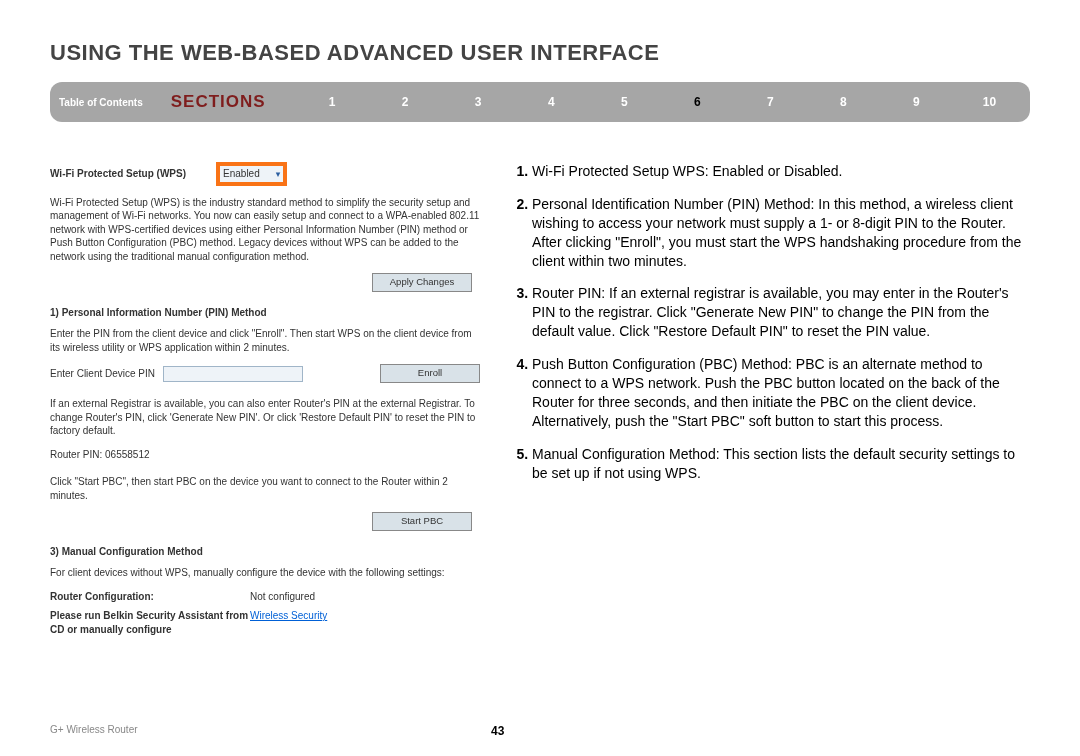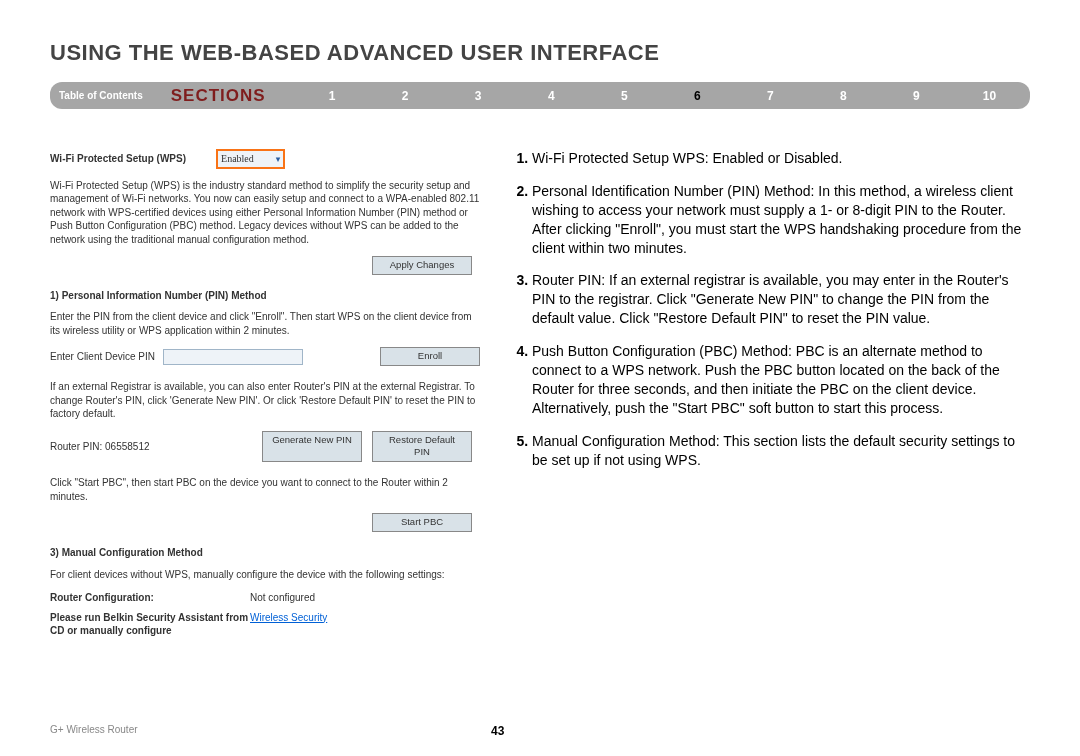--- a/index.html
+++ b/index.html
@@ -17,21 +17,21 @@
   .main-title {
     font-weight: bold;
     font-size: 22px;
     letter-spacing: 0.5px;
     color: #444;
     margin-bottom: 16px;
     text-transform: uppercase;
   }
   .nav-bar {
     background: #a6a6a6;
-    height: 27px;
+    height: 40px;
     display: flex;
     align-items: center;
     padding: 0 4px;
     margin-bottom: 40px;
     border-radius: 12px;
   }
   .toc {
     font-size: 10px;
     font-weight: bold;
     color: #fff;
@@ -79,28 +79,27 @@
     color: #333;
     line-height: 1.35;
   }
   .panel .row {
     display: flex;
     align-items: center;
     margin-bottom: 10px;
   }
   .panel .label-bold { font-weight: bold; margin-right: 30px; }
   .select {
-    border: 2px solid #f97316;
+    border: 4px solid #f97316;
     background: #eef3f8;
     font-size: 10px;
     padding: 1px 3px;
     display: inline-flex;
     align-items: center;
-    gap: 22px;
-    font-family: Liberation Serif, serif;
+    gap: 16px;
   }
   .select .caret { color: #2b5ea0; font-size: 9px; }
   .panel p { margin: 0 0 10px 0; }
   .btn-row { text-align: right; margin: 6px 8px 14px 0; }
   .btn {
     background: #d9e2e8;
     border: 1px solid #888;
     font-size: 9.5px;
     padding: 2px 8px;
     min-width: 100px;
@@ -198,24 +197,20 @@
         </div>
 
         <p>If an external Registrar is available, you can also enter Router's PIN at the external Registrar. To change Router's PIN, click 'Generate New PIN'. Or click 'Restore Default PIN' to reset the PIN to factory default.</p>
 
         <div class="router-pin-row">
           <span class="lbl">
             <span>Router PIN:</span>
             <span>06558512</span>
           </span>
           <span style="flex:1"></span>
-          <div class="btn-pair">
-            <span class="btn">Generate New PIN</span>
-            <span class="btn">Restore Default PIN</span>
-          </div>
         </div>
 
         <p>Click "Start PBC", then start PBC on the device you want to connect to the Router within 2 minutes.</p>
         <div class="btn-row">
           <span class="btn">Start PBC</span>
         </div>
 
         <div class="section-h">3) Manual Configuration Method</div>
         <p>For client devices without WPS, manually configure the device with the following settings:</p>
 

